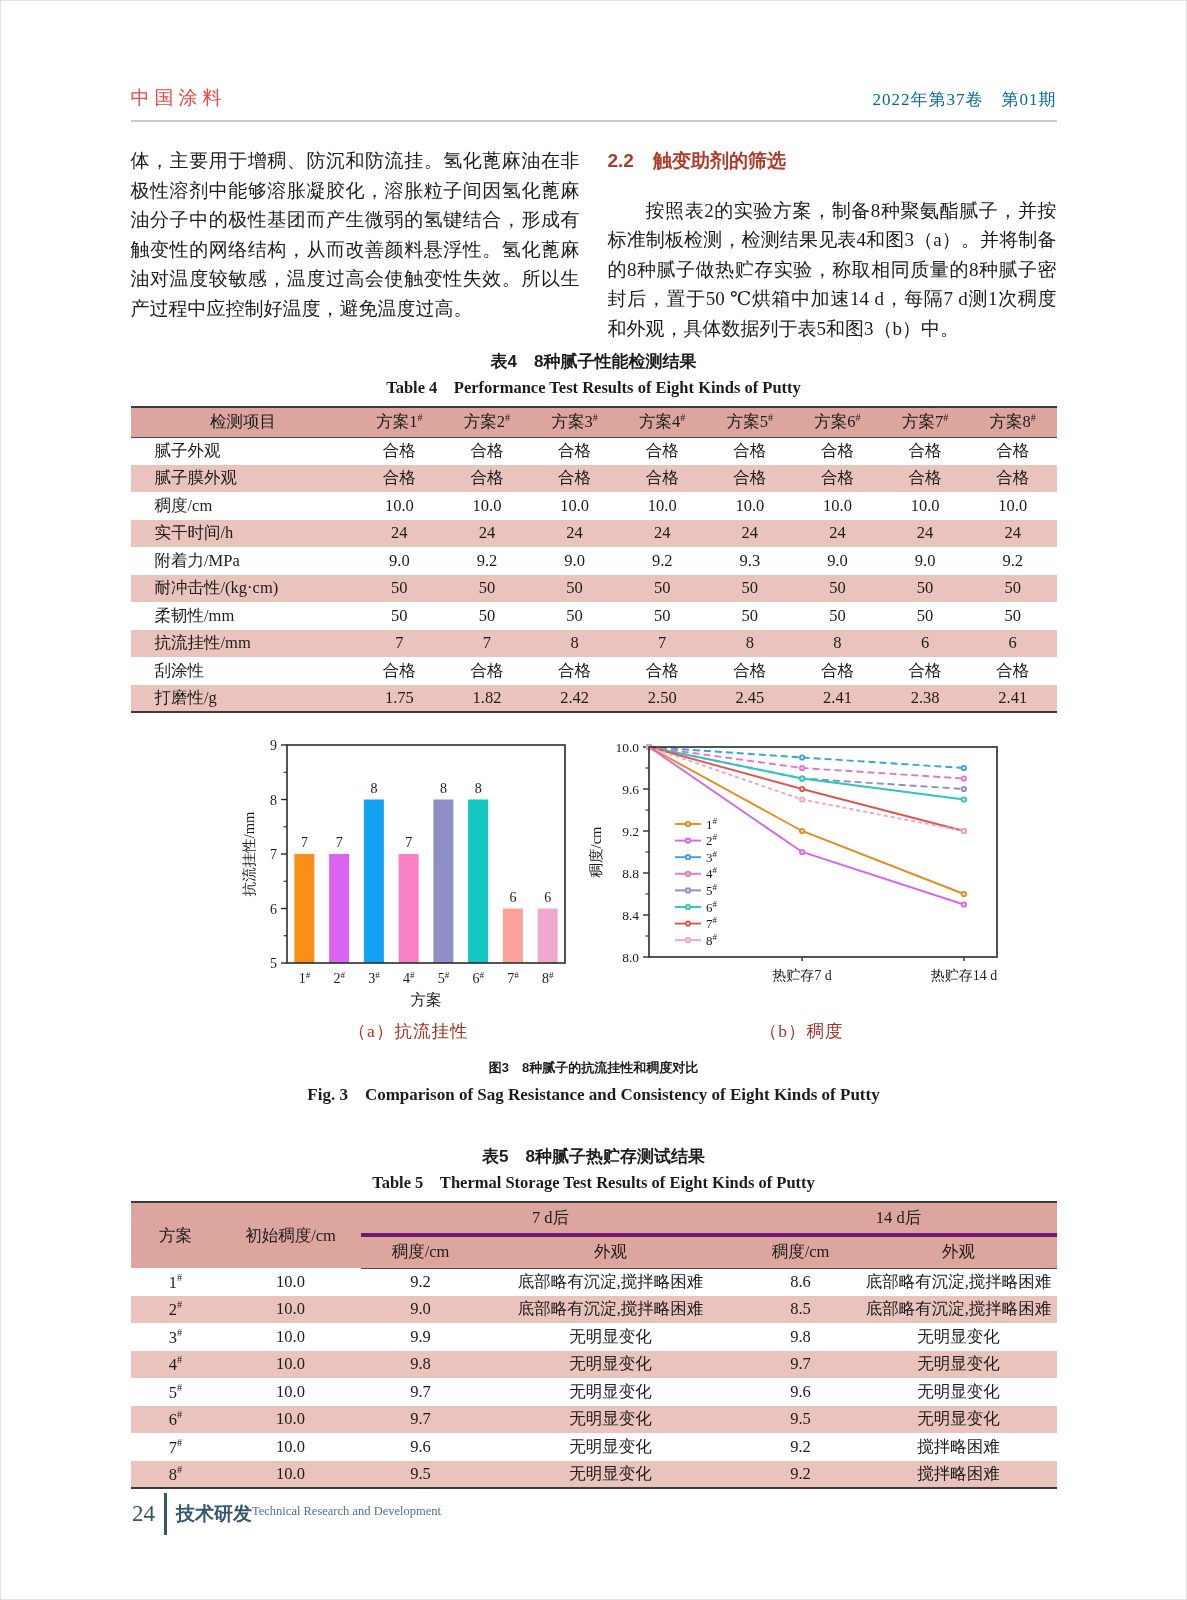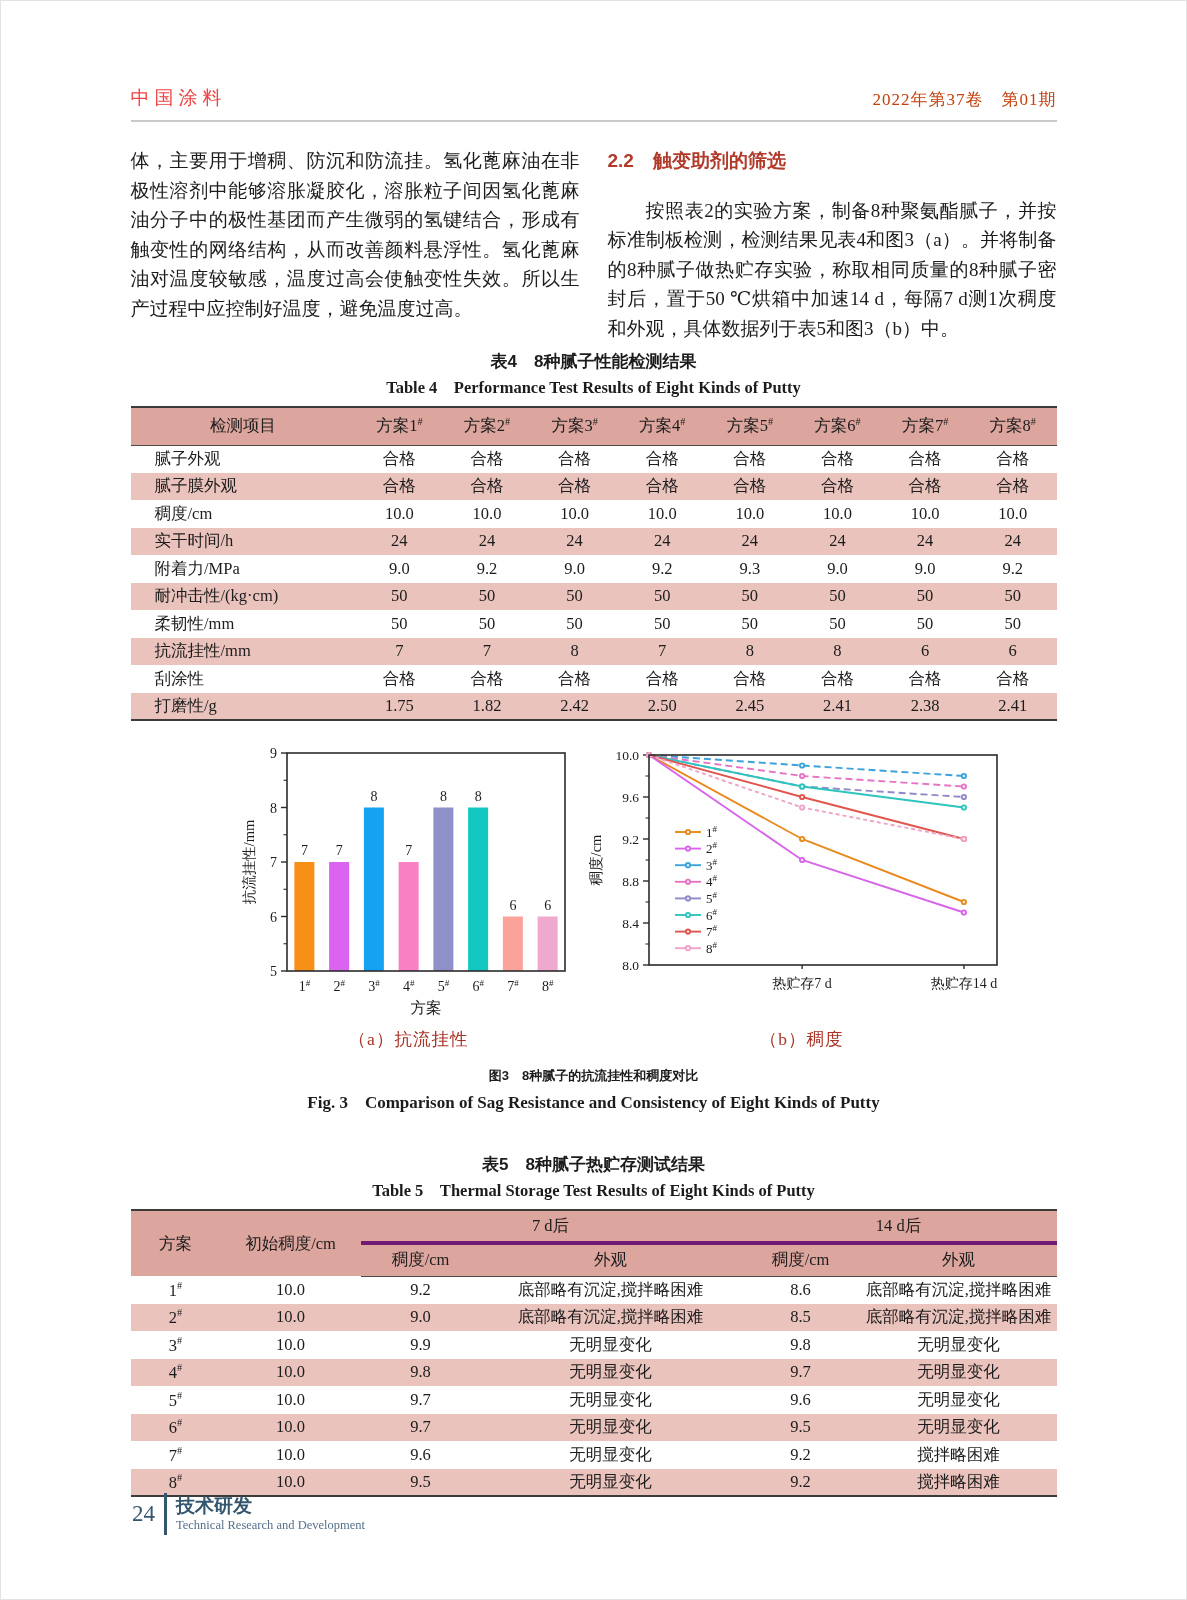--- a/index.html
+++ b/index.html
@@ -12,56 +12,56 @@
   *{margin:0;padding:0;box-sizing:border-box;}
   body{background:#f2f2f2;font-family:"Liberation Serif","DejaVu Serif",serif;color:#1c1c1c;}
   .page{
     width:1187px;height:1600px;background:#fff;margin:0 auto;position:relative;
     border:1px solid #e2e2e2;overflow:hidden;
   }
   .content{width:926px;margin:0 auto;}
   
   .pg-header{display:flex;justify-content:space-between;align-items:flex-end;padding-top:84px;}
   .journal-name{font-size:19px;letter-spacing:5px;color:#ef4444;font-family:"Liberation Sans","DejaVu Sans",sans-serif;}
-  .issue-info{font-size:17px;color:#c2410c;letter-spacing:1px;}
+  .issue-info{font-size:17px;color:#0369a1;letter-spacing:1px;}
   .header-rule{height:2px;background:#c9c9c9;margin-top:9px;}
   
   .columns{display:flex;gap:28px;margin-top:24px;}
   .col{flex:1;font-size:19px;line-height:29.5px;text-align:justify;}
   .section-heading{font-family:"Liberation Sans","DejaVu Sans",sans-serif;font-weight:bold;
     font-size:19px;color:var(--accent-red);}
   p.indent{text-indent:2em;margin-top:20px;}
   
   .tblock{margin-top:8px;}
   .tblock.second{margin-top:40px;}
   .cap-cn{text-align:center;font-family:"Liberation Sans","DejaVu Sans",sans-serif;font-weight:bold;font-size:17px;line-height:22px;}
   .cap-en{text-align:center;font-weight:bold;font-size:16.5px;line-height:22px;margin-top:4px;}
   table{width:926px;border-collapse:collapse;margin-top:7px;
     border-top:2.5px solid #3b3b3b;border-bottom:2.5px solid #3b3b3b;font-size:16.5px;}
-  thead th{background:var(--table-header-bg);font-weight:normal;height:38px;padding:2px 4px;}
+  thead th{background:var(--table-header-bg);font-weight:normal;height:30px;padding:2px 4px;}
   #table4 thead th{border-bottom:1.5px solid #4a4a4a;}
   #table5 thead tr.subrow th{border-bottom:1.5px solid #4a4a4a;}
   #table5 thead th{height:33px;}
   #table5 thead th.grp{border-bottom:4px solid #701a75;}
   tbody td{height:27.5px;text-align:center;padding:1px 4px;}
   tbody tr.stripe td{background:var(--table-stripe-bg);}
   #table4 td.rowhead{text-align:left;padding-left:24px;}
   sup{font-size:0.62em;}
   
   .figure-row{display:flex;margin-top:24px;margin-left:110px;gap:10px;}
   .chart-box{display:flex;flex-direction:column;align-items:center;}
   .subcap{font-size:17.5px;color:var(--caption-red);margin-top:6px;letter-spacing:1px;}
   .figcap-cn{text-align:center;font-family:"Liberation Sans","DejaVu Sans",sans-serif;font-weight:bold;font-size:13px;margin-top:16px;}
   .figcap-en{text-align:center;font-weight:bold;font-size:17px;margin-top:6px;}
   svg text{font-family:"Liberation Serif","DejaVu Serif",serif;fill:#1c1c1c;}
   
   .pg-footer{position:absolute;left:131px;top:1492px;display:flex;align-items:center;}
   .pgnum{font-size:23px;color:var(--footer-blue);margin-right:9px;}
   .vbar{width:3px;height:42px;background:var(--footer-blue);margin-right:9px;}
-  .fcol{display:flex;flex-direction:column;justify-content:center;}
+  .fcol{display:flex;flex-direction:row;justify-content:center;}
   .fcn{font-family:"Liberation Sans","DejaVu Sans",sans-serif;font-weight:bold;font-size:19px;color:var(--footer-blue);line-height:22px;}
   .fen{font-size:12.5px;color:#55708a;line-height:16px;}
 </style>
 </head>
 <body>
 
 <div class="page">
   <div class="content">
 
     <div class="pg-header">

